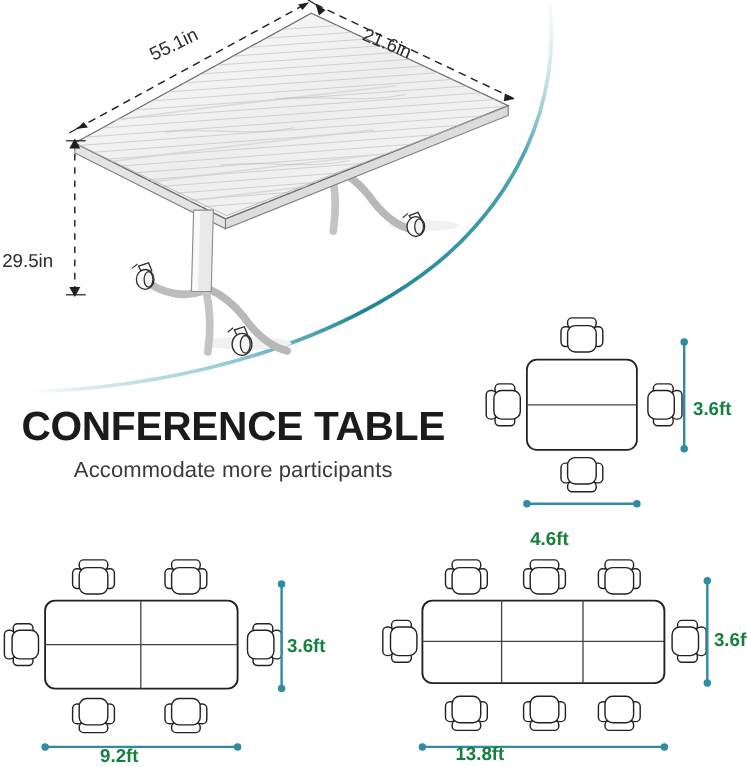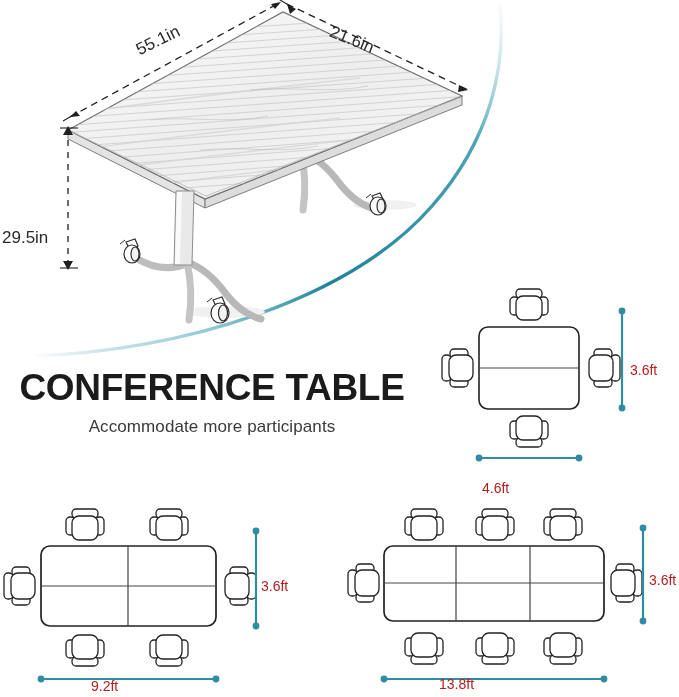--- a/index.html
+++ b/index.html
@@ -23,21 +23,21 @@
     font-weight:bold;
     font-size:37px;
     line-height:40px;
     letter-spacing:-0.5px;
     color:#1b1b1b;
     white-space:nowrap;
   }
   #headline .line2{font-size:37px;letter-spacing:-0.3px;}
   #headline .sub{
     margin-top:9px;
-    font-size:17px;
+    font-size:20px;
     color:#3a3a3a;
     font-weight:normal;
     letter-spacing:0.1px;
     white-space:nowrap;
   }
 
   
   .dimlabel{
     position:absolute;
     font-size:17px;
@@ -46,23 +46,23 @@
     white-space:nowrap;
   }
   #lbl-len{left:133px;top:42px;transform:rotate(-26deg);transform-origin:left top;}
   #lbl-dep{left:334px;top:22px;transform:rotate(22deg);transform-origin:left top;}
   #lbl-hgt{left:2px;top:192px;margin-top:36px;}
 
   
   .diagram{position:absolute;}
   .dim-text{
     position:absolute;
-    color:#b91c1c;
-    font-weight:normal;
-    font-size:14px;
+    color:#15803d;
+    font-weight:bold;
+    font-size:17px;
     font-family:"Liberation Sans", sans-serif;
     white-space:nowrap;
   }
 </style>
 </head>
 <body>
 
 <div id="root">
 
   <svg class="abs" style="left:0;top:0;" width="679" height="697">
@@ -366,16 +366,16 @@
       <line x1="54" y1="184" x2="274" y2="184"></line>
       <circle cx="54" cy="184" r="3.4" fill="#2f8ca3" stroke="none"></circle>
       <circle cx="274" cy="184" r="3.4" fill="#2f8ca3" stroke="none"></circle>
     </g>
     <g stroke="#2f8ca3" stroke-width="2.2">
       <line x1="313" y1="33" x2="313" y2="126"></line>
       <circle cx="313" cy="33" r="3.4" fill="#2f8ca3" stroke="none"></circle>
       <circle cx="313" cy="126" r="3.4" fill="#2f8ca3" stroke="none"></circle>
     </g>
   </svg>
-  <div class="dim-text" style="left:439px;top:676px;">13.8ft</div>
+  <div class="dim-text" style="left:414px;top:676px;">13.8ft</div>
   <div class="dim-text" style="left:649px;top:572px;">3.6ft</div>
 
 </div>
 
 </body></html>

